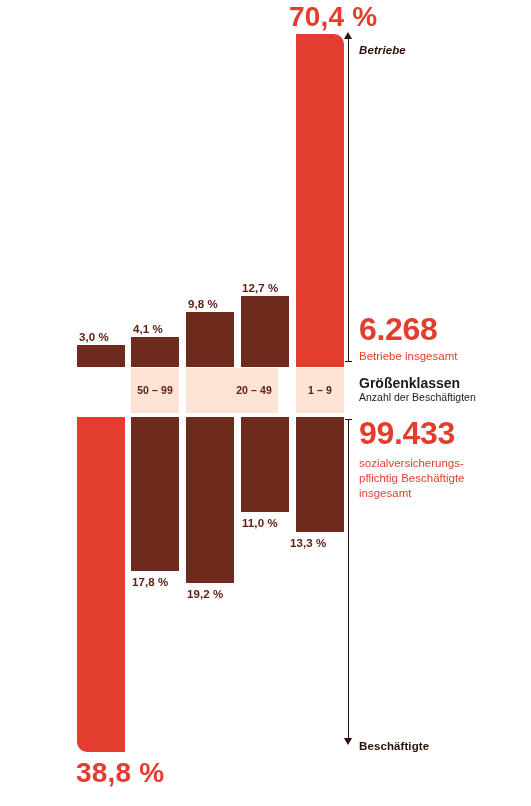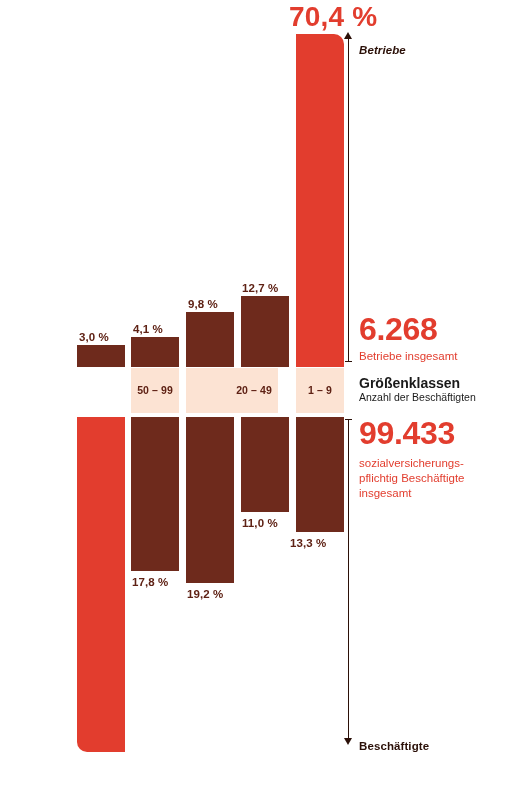--- a/index.html
+++ b/index.html
@@ -129,20 +129,21 @@
   <div class="catbox" style="left:296px;width:48px;top:368px;height:45px;">
     <span>1 – 9</span>
   </div>
 
   <div class="bar bottom highlight-bottom" style="left:77px;width:48px;top:417px;height:335px;background:#E23D2E;"></div>
   <div class="bar bottom" style="left:131px;width:48px;top:417px;height:154px;background:#6E2A1C;"></div>
   <div class="bar bottom" style="left:186px;width:48px;top:417px;height:166px;background:#6E2A1C;"></div>
   <div class="bar bottom" style="left:241px;width:48px;top:417px;height:95px;background:#6E2A1C;"></div>
   <div class="bar bottom" style="left:296px;width:48px;top:417px;height:115px;background:#6E2A1C;"></div>
 
+  <div class="vlabel big" style="left:76px;top:757px;">38,8 %</div>
   <div class="vlabel" style="left:132px;top:576px;">17,8 %</div>
   <div class="vlabel" style="left:187px;top:588px;">19,2 %</div>
   <div class="vlabel" style="left:242px;top:517px;">11,0 %</div>
   <div class="vlabel" style="left:290px;top:537px;">13,3 %</div>
 
   <div class="arrowhead arrow-up" style="left:344px;top:32px;"></div>
   <div class="axisline" style="left:348px;top:38px;height:323px;"></div>
   <div class="tick" style="left:345px;top:361px;"></div>
   <div class="sidelabel" style="left:359px;top:44px;font-style:italic;">Betriebe</div>
 

